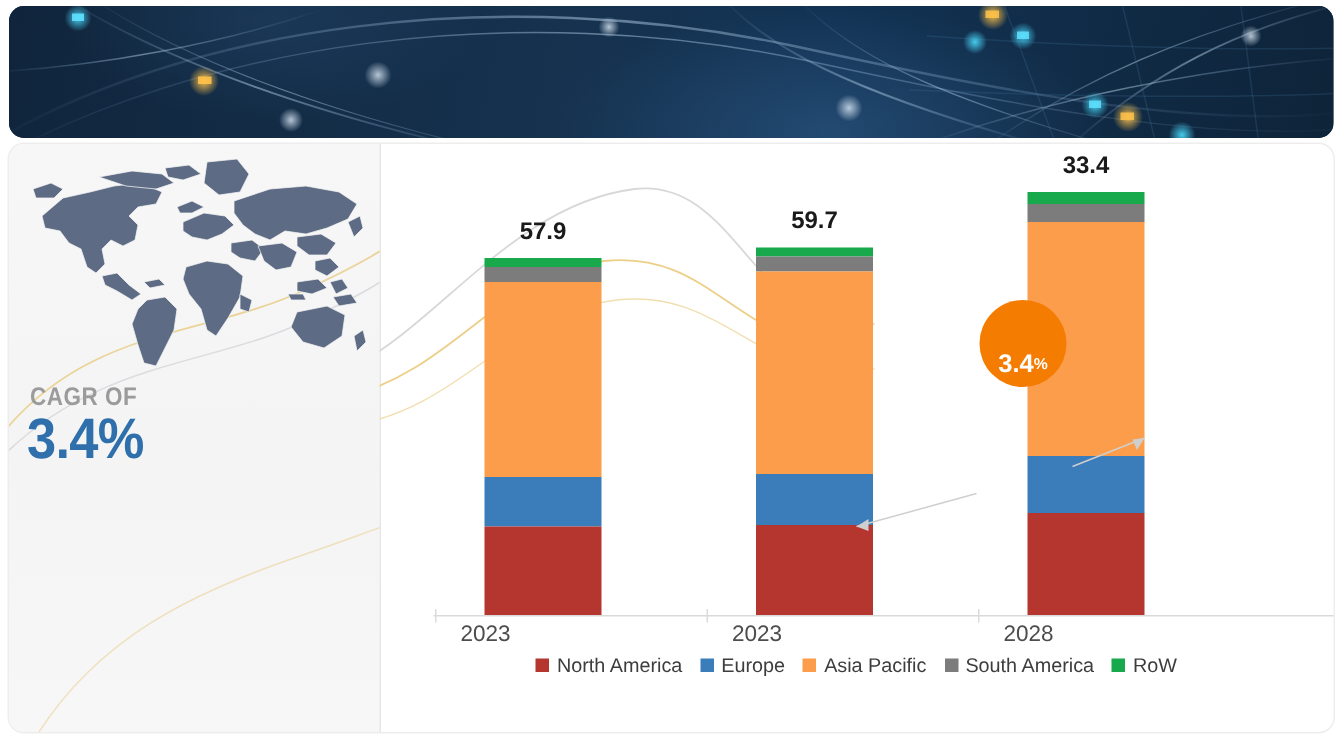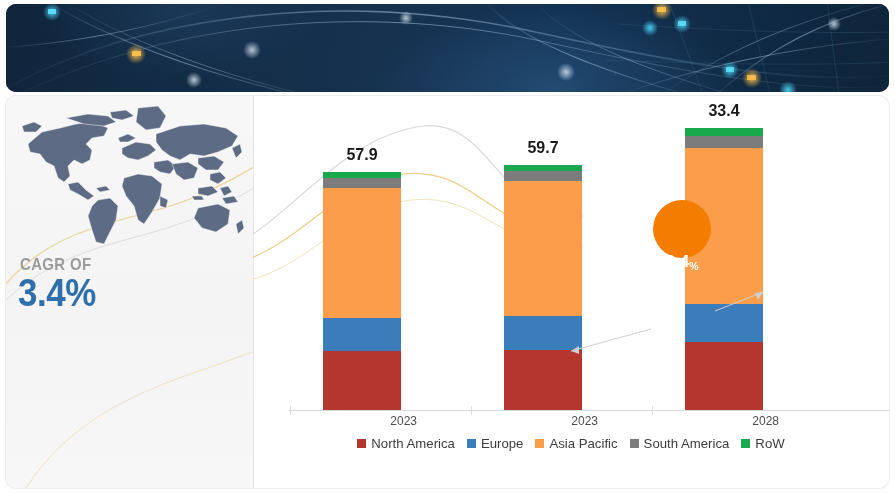--- a/index.html
+++ b/index.html
@@ -53,26 +53,26 @@
              pointer-events:none;}
   .axis{position:absolute;left:36px;top:314px;width:620px;height:1px;
         background:#d9d9d9;}
   .tick{position:absolute;top:310px;width:1px;height:9px;background:#dcdcdc;}
 
   .bar{position:absolute;bottom:0;width:78px;display:flex;
        flex-direction:column-reverse;}
   .seg{width:100%;}
   .barlabel{position:absolute;text-align:center;width:110px;
             color:#1a1a1a;font-size:16px;font-weight:bold;}
-  .xlabel{position:absolute;top:318px;text-align:right;width:110px;
-          color:#4d4d4d;font-size:12px;}
+  .xlabel{position:absolute;top:318px;text-align:left;width:110px;
+          color:#4d4d4d;font-size:15px;}
 
   
   .bubble{position:absolute;width:58px;height:58px;border-radius:50%;
-          background:#F47C00;display:flex;align-items:flex-end;
+          background:#F47C00;display:flex;align-items:center;
           justify-content:center;}
   .bubble-num{color:#fff;font-size:17px;font-weight:bold;
               transform:translateY(14px);}
   .bubble-pct{color:#fff;font-size:10.5px;font-weight:bold;
               transform:translateY(14px);}
 
   
   .legend{position:absolute;left:0;right:0;top:340px;
           display:flex;justify-content:center;gap:12px;}
   .lg{display:flex;align-items:center;gap:5px;}

